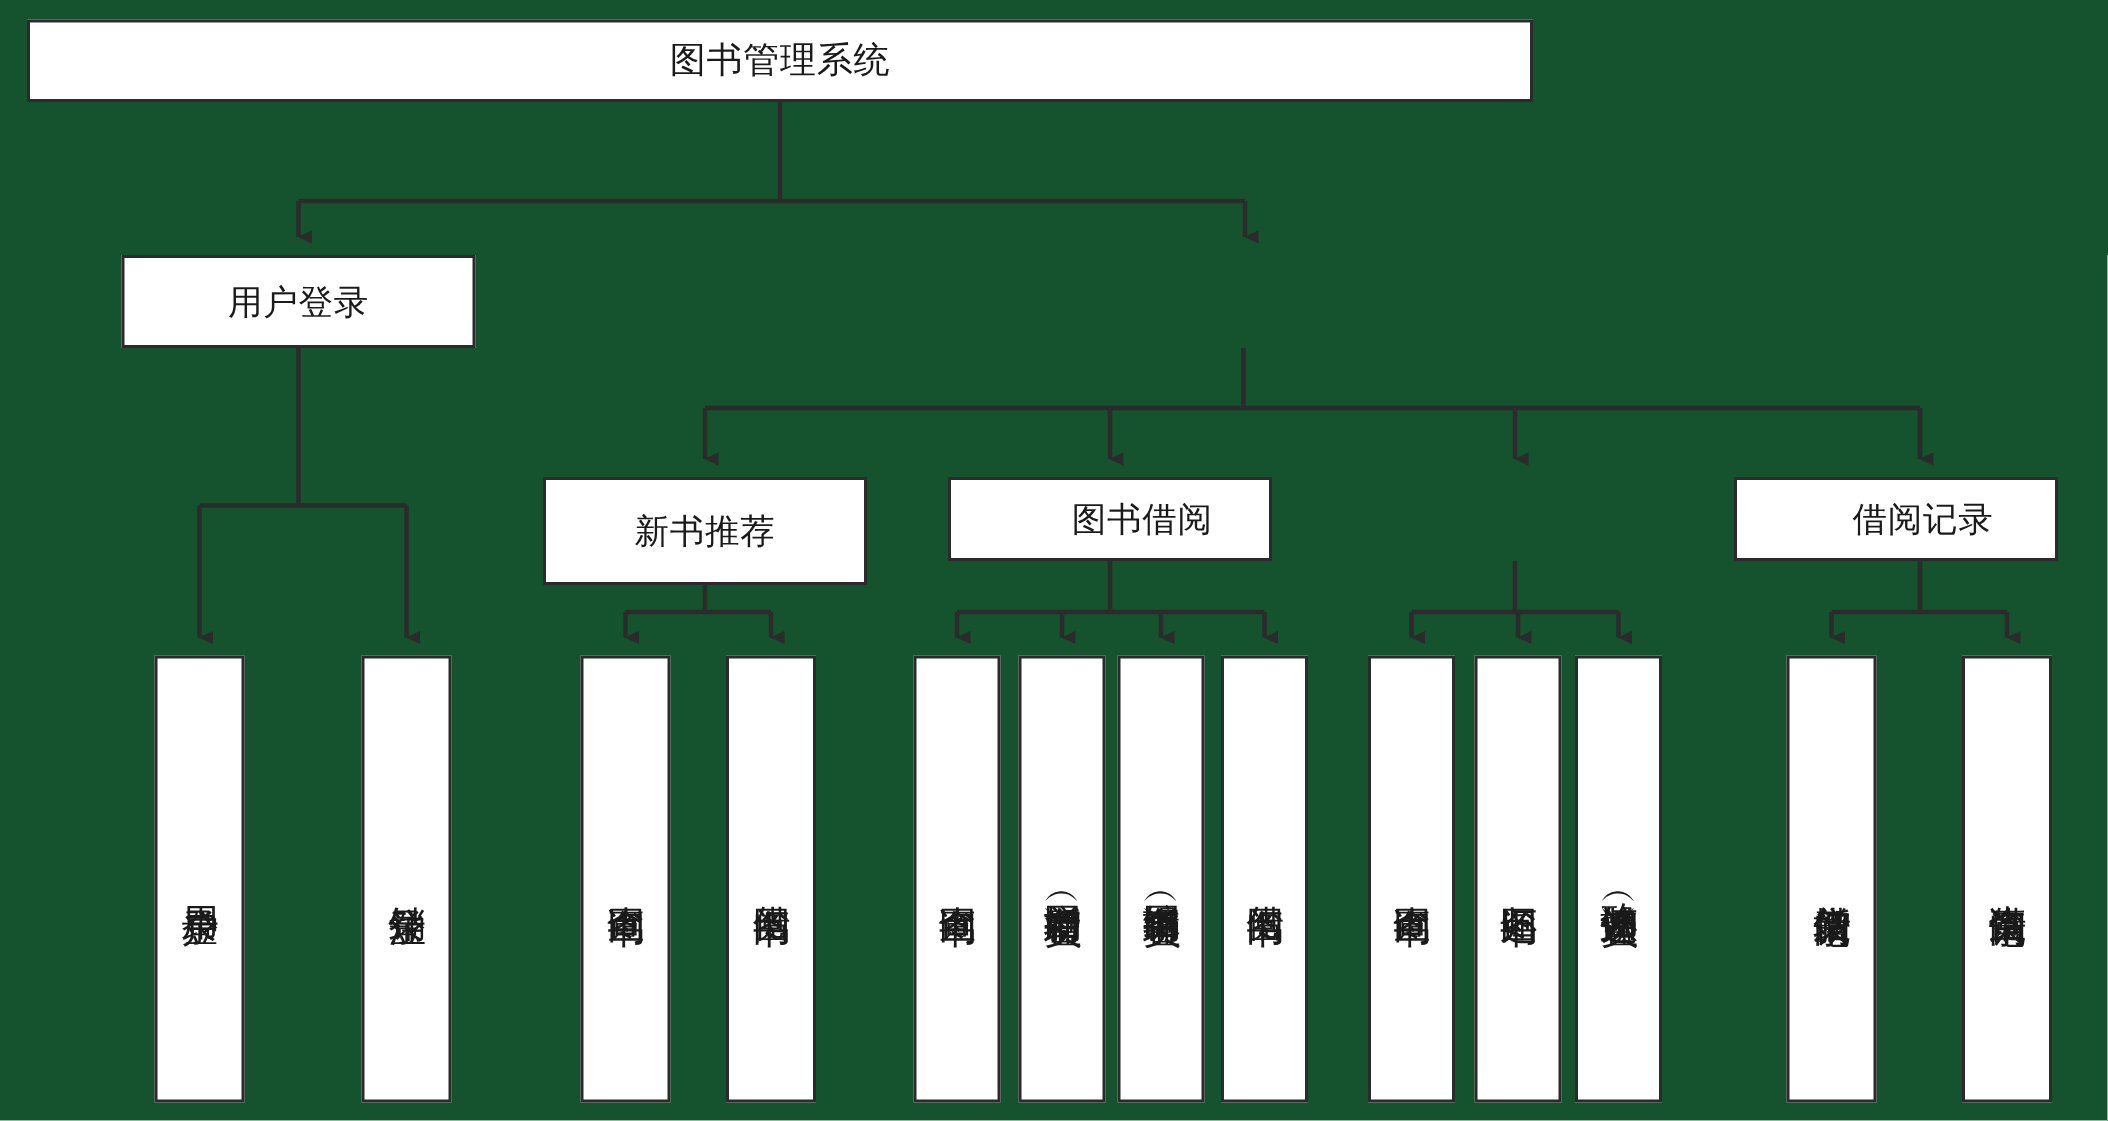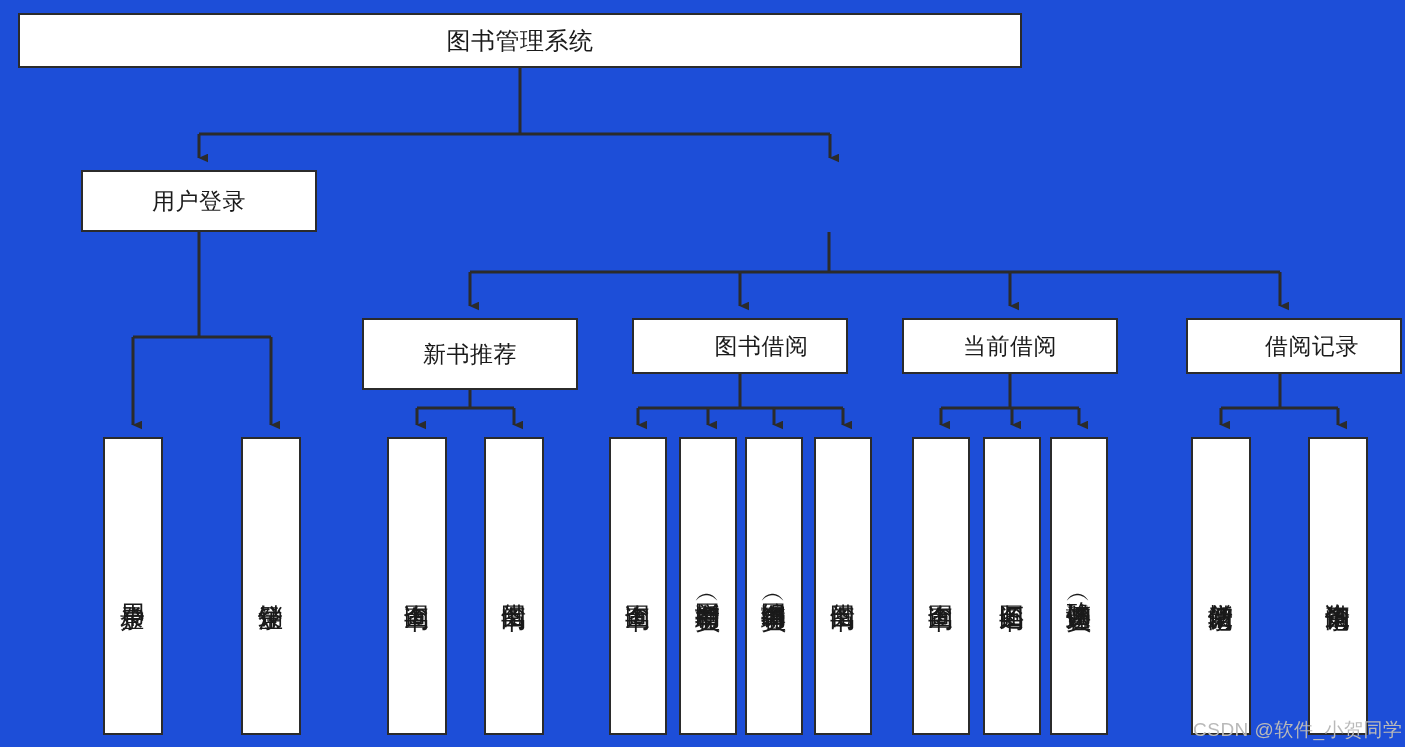--- a/index.html
+++ b/index.html
@@ -8,21 +8,21 @@
     background: #ffffff;
   }
   body {
     font-family: "Liberation Sans", "DejaVu Sans", sans-serif;
     color: #1a1a1a;
   }
   #diagram-root {
     position: relative;
     width: 1405px;
     height: 747px;
-    background: #1d4ed8;
+    background: #14532d;
     overflow: hidden;
   }
   svg.wires {
     position: absolute;
     left: 0;
     top: 0;
     width: 1405px;
     height: 747px;
     pointer-events: none;
   }
@@ -141,24 +141,21 @@
   <div class="node lvl2" style="left: 81px; top: 170px; width: 236px; height: 62px;">
     <span class="node-label">用户登录</span>
   </div>
 
   <div class="node lvl3" style="left: 362px; top: 318px; width: 216px; height: 72px;">
     <span class="node-label">新书推荐</span>
   </div>
   <div class="node lvl3" style="left: 632px; top: 318px; width: 216px; height: 56px; padding-left: 43px;">
     <span class="node-label">图书借阅</span>
   </div>
-  <div class="node lvl3" style="left: 902px; top: 318px; width: 216px; height: 56px;">
-    <span class="node-label">当前借阅</span>
-  </div>
-  <div class="node lvl3" style="left: 1186px; top: 318px; width: 216px; height: 56px; padding-left: 36px;">
+  <div class="node lvl3" style="left: 1156px; top: 318px; width: 216px; height: 56px; padding-left: 36px;">
     <span class="node-label">借阅记录</span>
   </div>
 
   <div class="node leaf" style="left: 103px; top: 437px; width: 60px; height: 298px;">
     <span class="node-label">用户登录</span>
   </div>
   <div class="node leaf" style="left: 241px; top: 437px; width: 60px; height: 298px;">
     <span class="node-label">注销登录</span>
   </div>
   <div class="node leaf" style="left: 387px; top: 437px; width: 60px; height: 298px;">
@@ -188,15 +185,14 @@
   <div class="node leaf" style="left: 1050px; top: 437px; width: 58px; height: 298px;">
     <span class="node-label">确认归还（管理员）</span>
   </div>
   <div class="node leaf" style="left: 1191px; top: 437px; width: 60px; height: 298px;">
     <span class="node-label">新增借阅记录</span>
   </div>
   <div class="node leaf" style="left: 1308px; top: 437px; width: 60px; height: 298px;">
     <span class="node-label">查询借阅记录</span>
   </div>
 
-  <div class="watermark" style="left: 1193px; top: 717px; color: rgb(185, 185, 185);">CSDN @软件_小贺同学</div>
 
 </div>
 
 </body></html>

